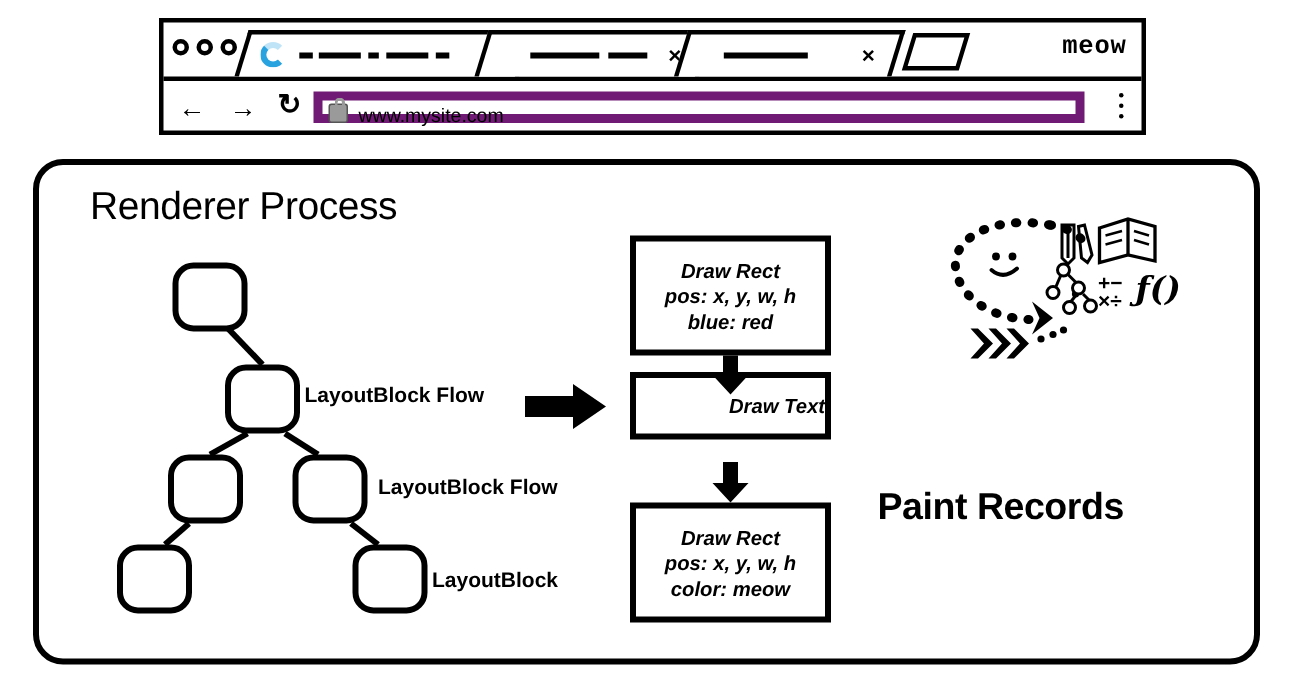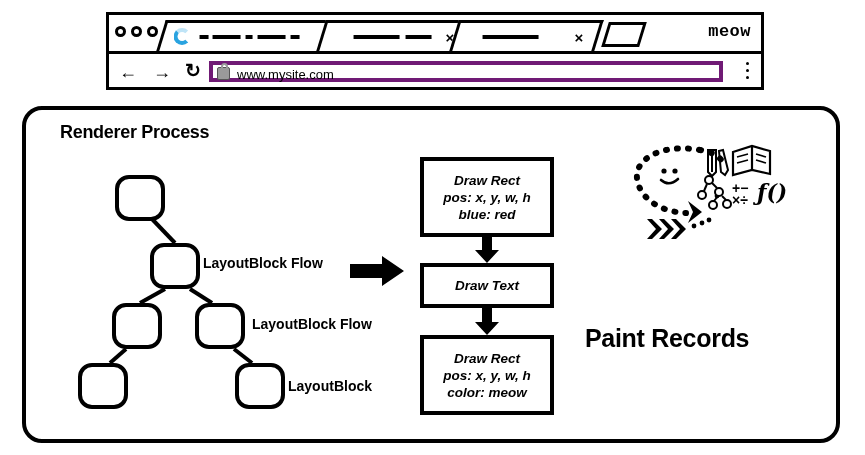--- a/index.html
+++ b/index.html
@@ -62,21 +62,21 @@
     font-family:Liberation Mono, monospace;
     font-size:17px;font-weight:700;letter-spacing:.5px;
   }
 
   
   #urlrow{position:absolute;left:0;top:39px;width:100%;height:36px;}
   .navarrow{position:absolute;top:9px;font-size:18px;font-weight:bold;line-height:18px;}
   .reload{position:absolute;left:76px;top:7px;font-size:19px;font-weight:bold;line-height:19px;}
   .urlbox{
     position:absolute;left:100px;top:7px;right:38px;height:21px;
-    border:4px solid #701a75;box-sizing:border-box;background:#fff;
+    border:6px solid #701a75;box-sizing:border-box;background:#fff;
   }
   .lock{
     position:absolute;left:4px;top:2px;width:13px;height:13px;
     background:#9a9a9a;border:1px solid #555;box-sizing:border-box;border-radius:2px;
   }
   .lock:before{
     content:"";position:absolute;left:3px;top:-5px;width:7px;height:7px;
     border:2px solid #9a9a9a;border-bottom:none;border-radius:4px 4px 0 0;box-sizing:border-box;
   }
   .urltext{position:absolute;left:24px;top:2px;font-size:13px;line-height:15px;}
@@ -84,40 +84,40 @@
   .kebab i{display:block;width:3px;height:3px;background:#000;border-radius:50%;margin-bottom:4px;}
 
   
   #panel{
     left:22px;top:106px;width:818px;height:337px;
     border:4px solid #000;border-radius:20px;
     background:#fff;box-sizing:border-box;
   }
   #panel-title{
     left:60px;top:122px;
-    font-size:18px;font-weight:700;letter-spacing:-.3px;
+    font-size:26px;font-weight:400;letter-spacing:-.3px;
   }
 
   
   .node{
     position:absolute;width:50px;height:46px;
     border:4px solid #000;border-radius:14px;background:#fff;box-sizing:border-box;
   }
   svg.edges{position:absolute;left:0;top:0;width:865px;height:455px;pointer-events:none;}
   .treelabel{position:absolute;font-size:14px;font-weight:600;}
 
   
   .pbox{
     position:absolute;border:4px solid #000;background:#fff;box-sizing:border-box;
     display:flex;flex-direction:column;align-items:center;justify-content:center;
     font-size:13.5px;font-weight:600;line-height:17px;
   }
   .pbox div{white-space:nowrap;font-style:italic;}
   #pb1{left:420px;top:157px;width:134px;height:80px;}
-  #pb2{left:420px;top:263px;width:134px;height:45px;}
+  #pb2{left:420px;top:248px;width:134px;height:45px;align-items:flex-end;}
   #pb3{left:420px;top:335px;width:134px;height:80px;}
 
   #paint-records-label{
     left:585px;top:303px;font-size:25px;font-weight:700;letter-spacing:-.3px;margin-top:21px;
   }
 
   
   #mainthread-label{
     left:718px;top:200px;font-size:17px;font-weight:600;
   }

